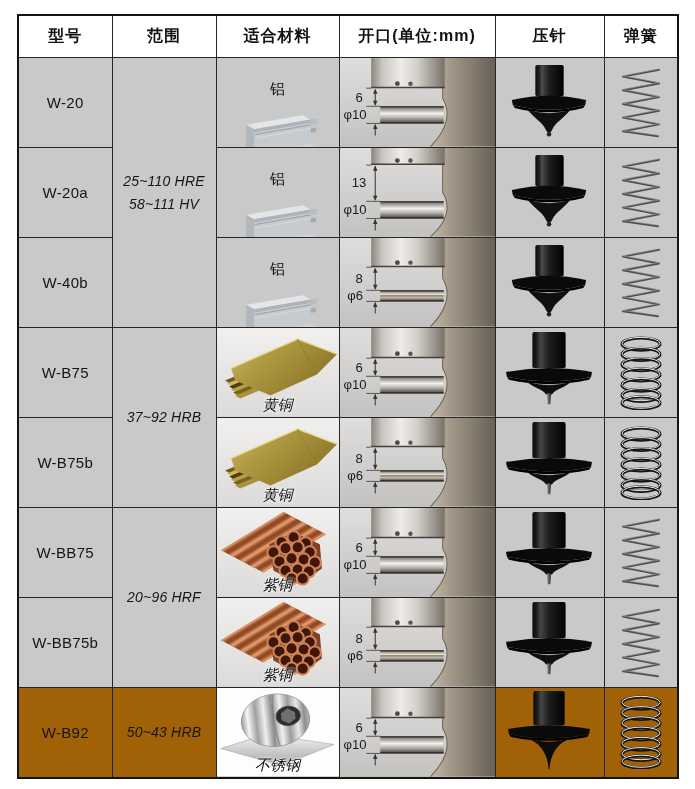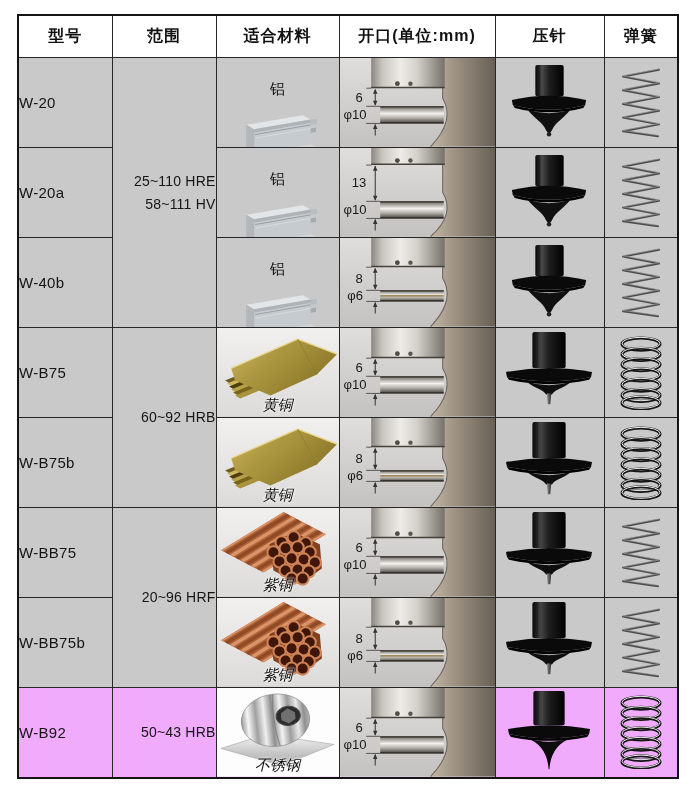--- a/index.html
+++ b/index.html
@@ -5,23 +5,23 @@
   html,body{margin:0;padding:0;}
   body{width:695px;height:789px;background:#ffffff;position:relative;
        font-family:"Liberation Sans","DejaVu Sans",sans-serif;}
   .wrap{position:absolute;left:17px;top:14px;}
   table.spec{border-collapse:collapse;table-layout:fixed;width:660px;
              border:2px solid #141414;background:#fff;}
   th,td{border:1px solid #262626;padding:0;overflow:hidden;}
   thead th{height:41px;font-size:16px;font-weight:600;color:#111;background:#fff;letter-spacing:1px;}
   tbody tr{height:90px;}
   .g{background:#c9c9c9;}
-  .w{background:#f0abfc;}
-  .c-model{font-size:15px;color:#151515;text-align:left;vertical-align:middle;letter-spacing:.3px;}
-  .c-range{font-size:14px;color:#151515;text-align:right;vertical-align:middle;line-height:1.6;letter-spacing:.2px;}
+  .w{background:#a16207;}
+  .c-model{font-size:15px;color:#151515;text-align:center;vertical-align:middle;letter-spacing:.3px;}
+  .c-range{font-size:14px;color:#151515;text-align:center;vertical-align:middle;line-height:1.6;letter-spacing:.2px;font-style:italic;}
   .fill{position:relative;width:100%;height:100%;}
   .cfill{display:flex;align-items:center;justify-content:center;width:100%;height:100%;}
   .ph,.bleed{display:block;width:100%;height:100%;}
   .alu{position:absolute;left:50%;top:7px;transform:translateX(-50%);width:106px;height:58px;}
   .mlabel{position:absolute;left:0;right:0;bottom:4px;text-align:center;font-size:15px;color:#0d0d0d;}
   .over{text-shadow:0 0 3px rgba(255,255,255,.95),0 0 3px rgba(255,255,255,.95);bottom:2px;font-style:italic;}
   .ndl{width:105px;height:86px;}
   .sprsvg{width:50px;height:74px;}
   .dim{font-size:13px;fill:#1a1a1a;}
   .hiddefs{position:absolute;width:0;height:0;overflow:hidden;}
@@ -400,21 +400,21 @@
         <svg class="sprsvg" viewBox="0 0 52 78">
                 <use href="#geo-spring-thin"></use>
               </svg>
       </div>
           </td>
     </tr>
 
     <tr>
       <td class="c-model g">W-B75</td>
       <td class="c-range g" rowspan="2">
-        <div>60~92 HRB</div>
+        <div>37~92 HRB</div>
       </td>
       <td class="g">
             <div class="fill">
         <svg class="bleed" viewBox="0 0 121 88" preserveAspectRatio="none">
                 <use href="#geo-brass"></use>
               </svg>
         <div class="mlabel over">黄铜</div>
       </div>
           </td>
       <td class="g">

